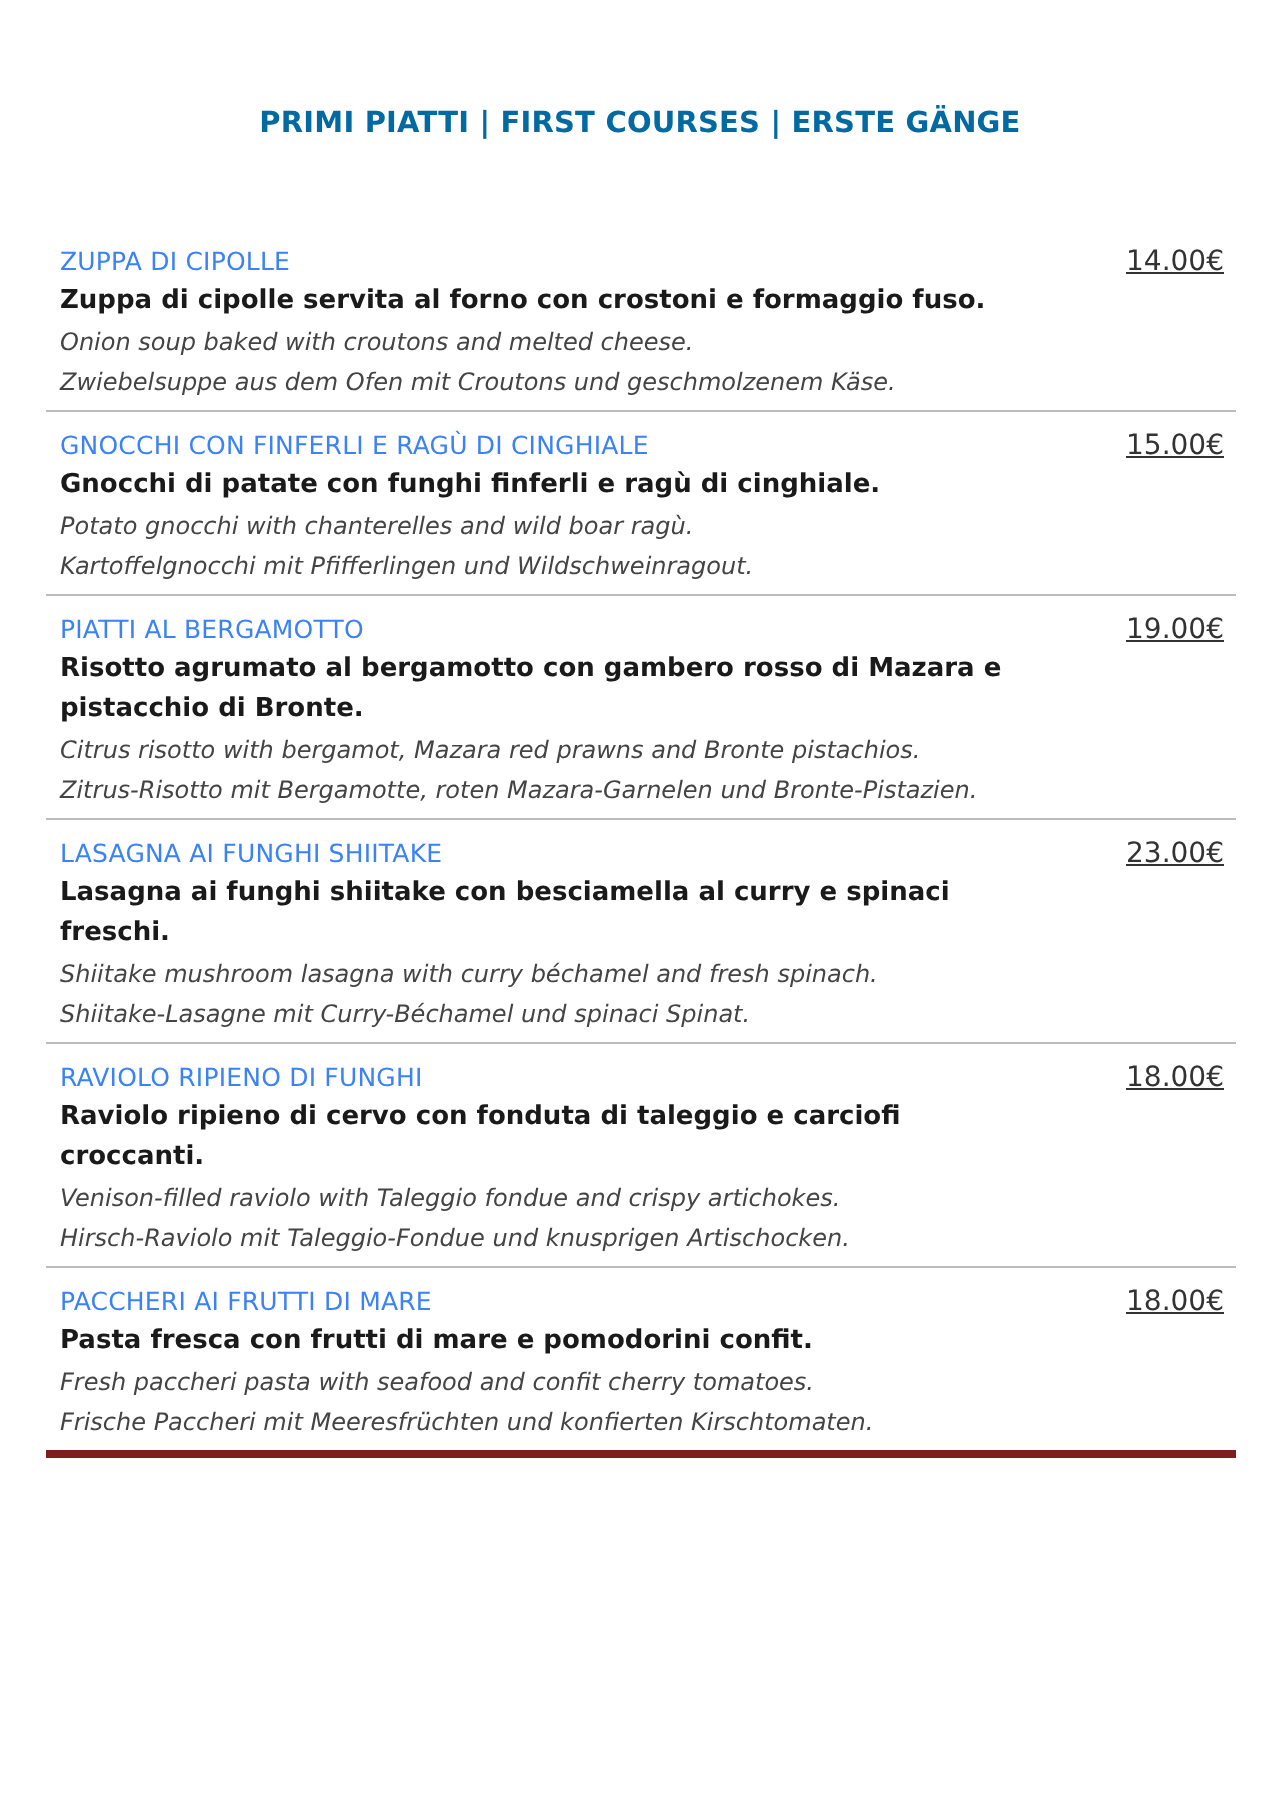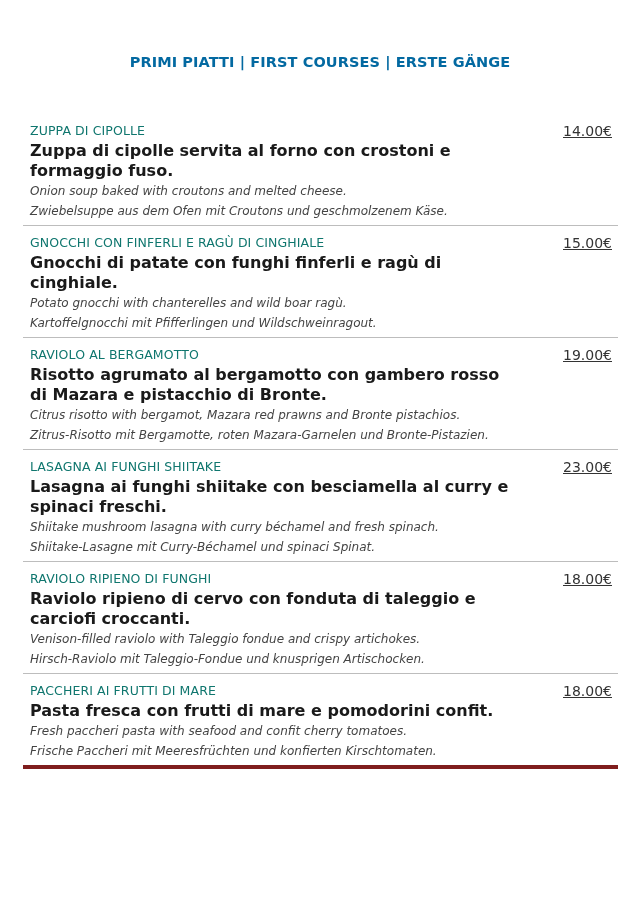--- a/index.html
+++ b/index.html
@@ -11,23 +11,23 @@
       position: absolute; left: 0; right: 0; top: 54px;
       text-align: center; color: #0369a1; font-weight: bold;
       font-size: 14.5px; letter-spacing: 0.1px;
     }
     .menu { position: absolute; left: 23px; width: 595px; top: 114px; }
     .item {
       position: relative; border-bottom: 1px solid #bdbdbd;
       padding: 7px 0 4px 7px; box-sizing: border-box;
     }
     .item.last { border-bottom: 4px solid #7f1d1d; }
-    .name { font-size: 12.5px; color: #0f766e; line-height: 20px; letter-spacing: 0.1px; }
+    .name { font-size: 12.5px; color: #3b82f6; line-height: 20px; letter-spacing: 0.1px; }
     .price { position: absolute; right: 6px; top: 7px; font-size: 14px; color: #333; line-height: 20px; text-decoration: underline; }
-    .it { font-size: 16px; font-weight: bold; color: #1a1a1a; line-height: 20px; width: 480px; }
+    .it { font-size: 13px; font-weight: bold; color: #1a1a1a; line-height: 20px; width: 480px; }
     .en, .de { font-size: 12px; font-style: italic; color: #444; line-height: 20px; }
   </style>
 </head>
 <body>
 
 <div class="title">PRIMI PIATTI | FIRST COURSES | ERSTE GÄNGE</div>
 
 <div class="menu">
   <div class="item">
     <div class="name">ZUPPA DI CIPOLLE</div>
@@ -37,21 +37,21 @@
     <div class="de">Zwiebelsuppe aus dem Ofen mit Croutons und geschmolzenem Käse.</div>
   </div>
   <div class="item">
     <div class="name">GNOCCHI CON FINFERLI E RAGÙ DI CINGHIALE</div>
     <div class="price">15.00€</div>
     <div class="it">Gnocchi di patate con funghi finferli e ragù di cinghiale.</div>
     <div class="en">Potato gnocchi with chanterelles and wild boar ragù.</div>
     <div class="de">Kartoffelgnocchi mit Pfifferlingen und Wildschweinragout.</div>
   </div>
   <div class="item">
-    <div class="name">RAVIOLO AL BERGAMOTTO</div>
+    <div class="name">PIATTI AL BERGAMOTTO</div>
     <div class="price">19.00€</div>
     <div class="it">Risotto agrumato al bergamotto con gambero rosso di Mazara e pistacchio di Bronte.</div>
     <div class="en">Citrus risotto with bergamot, Mazara red prawns and Bronte pistachios.</div>
     <div class="de">Zitrus-Risotto mit Bergamotte, roten Mazara-Garnelen und Bronte-Pistazien.</div>
   </div>
   <div class="item">
     <div class="name">LASAGNA AI FUNGHI SHIITAKE</div>
     <div class="price">23.00€</div>
     <div class="it">Lasagna ai funghi shiitake con besciamella al curry e spinaci freschi.</div>
     <div class="en">Shiitake mushroom lasagna with curry béchamel and fresh spinach.</div>

